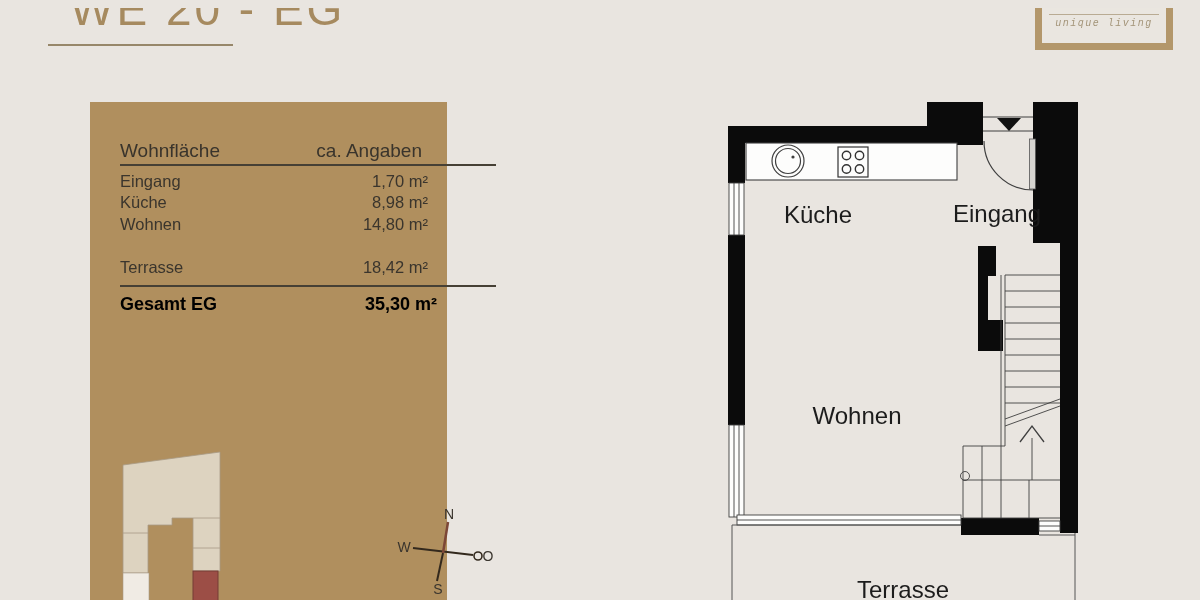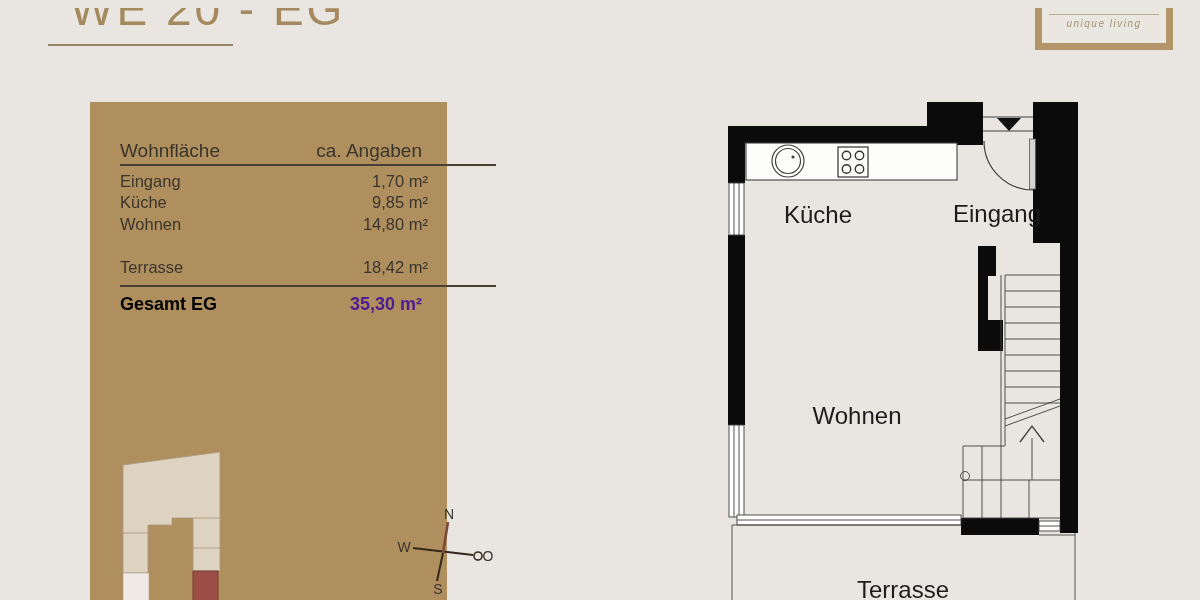--- a/index.html
+++ b/index.html
@@ -15,36 +15,36 @@
   }
   .title-underline{
     position:absolute;left:48px;top:36px;width:185px;height:2px;background:#97876a;
   }
   .logo{
     position:absolute;left:1035px;top:-14px;width:138px;height:56px;
     border:7px solid #b3976b;background:#eae6e0;
   }
   .logo-line{margin:13px 7px 0 7px;height:1px;background:#b9ab93;}
   .logo-text{
-    margin-top:3px;text-align:center;font-family:Liberation Sans, sans-serif;
+    margin-top:3px;text-align:center;font-family:Liberation Mono, monospace;
     font-style:italic;font-size:10px;letter-spacing:1.5px;color:#a39478;
   }
   
   .panel{
     position:absolute;left:90px;top:94px;width:357px;height:506px;background:#b08f5e;
   }
   .th-label{position:absolute;left:30px;top:38px;font-size:19px;color:#39342c;}
   .th-value{position:absolute;right:25px;top:38px;font-size:19px;color:#39342c;text-align:right;}
   .t-underline{position:absolute;left:30px;top:62px;width:376px;height:2px;background:#464035;}
   .trow{position:absolute;left:0;width:100%;height:21px;}
   .tlabel{position:absolute;left:30px;font-size:16.5px;color:#3a352d;}
   .tval{position:absolute;right:19px;font-size:16.5px;color:#3a352d;text-align:right;}
   .t-sep{position:absolute;left:30px;top:183px;width:376px;height:1.5px;background:#464035;}
   .total-label{position:absolute;left:30px;top:192px;font-size:18px;font-weight:bold;color:#000000;}
-  .total-value{position:absolute;right:25px;top:192px;font-size:18px;font-weight:bold;color:#4c1d95;text-align:left;}
+  .total-value{position:absolute;right:10px;top:192px;font-size:18px;font-weight:bold;color:#000000;text-align:left;}
   .siteplan{position:absolute;left:15px;top:341px;}
   .compass{position:absolute;left:305px;top:406px;}
   
   .plan{position:absolute;left:700px;top:80px;}
   .plan text{font-family:"Liberation Sans",sans-serif;font-size:24px;fill:#1c1c1c;}
   .compass text{font-family:"Liberation Sans",sans-serif;font-size:14px;fill:#3a352e;}
 </style>
 </head>
 <body>
 
@@ -62,21 +62,21 @@
     <div class="th-label">Wohnfläche</div>
     <div class="th-value">ca. Angaben</div>
     <div class="t-underline"></div>
 
     <div class="trow" style="top:70px">
       <span class="tlabel">Eingang</span>
       <span class="tval">1,70 m²</span>
     </div>
     <div class="trow" style="top:91px">
       <span class="tlabel">Küche</span>
-      <span class="tval">9,85 m²</span>
+      <span class="tval">8,98 m²</span>
     </div>
     <div class="trow" style="top:113px">
       <span class="tlabel">Wohnen</span>
       <span class="tval">14,80 m²</span>
     </div>
     <div class="trow" style="top:156px">
       <span class="tlabel">Terrasse</span>
       <span class="tval">18,42 m²</span>
     </div>
 

